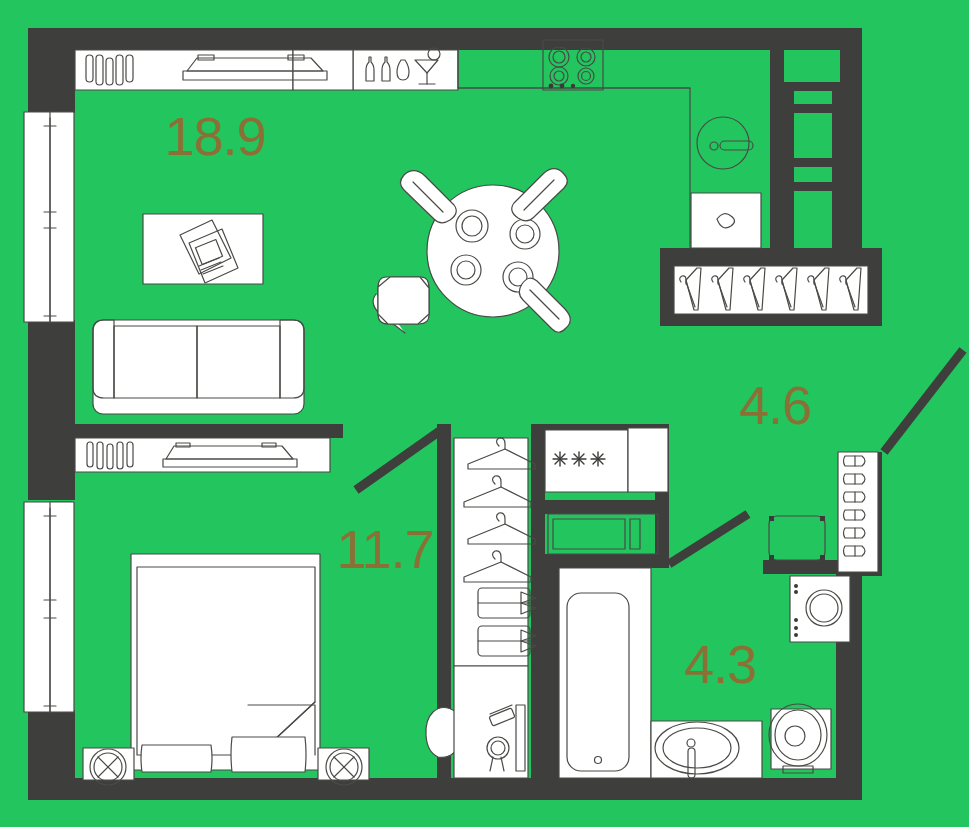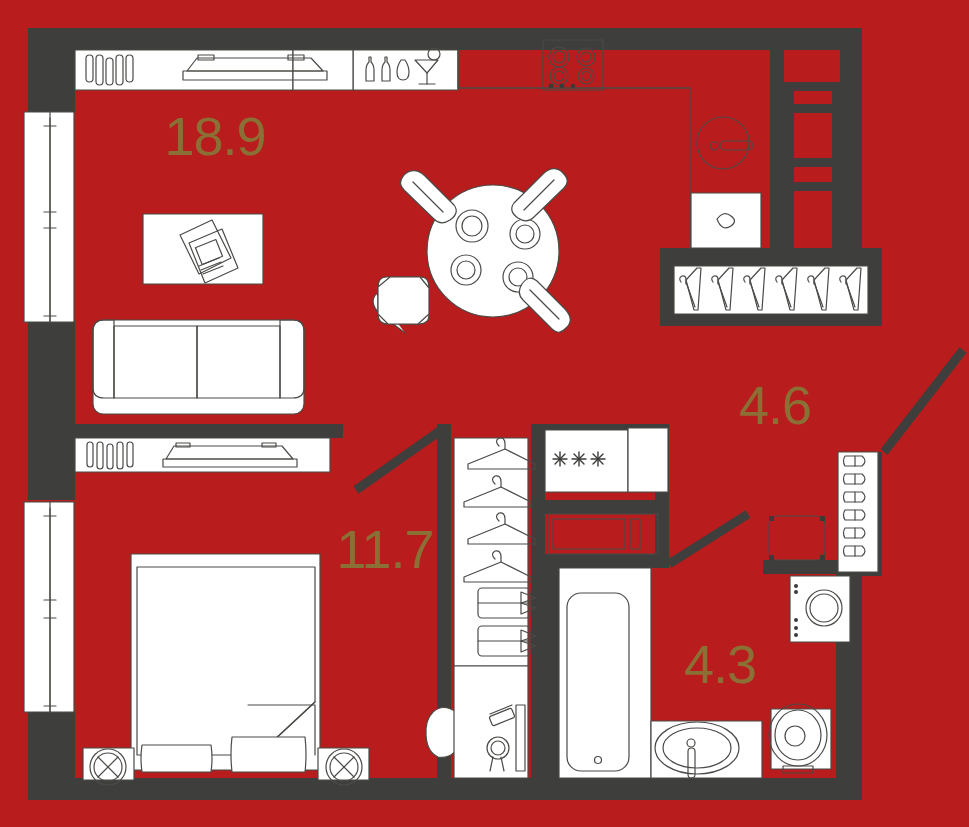--- a/index.html
+++ b/index.html
@@ -7,21 +7,21 @@
     padding: 0;
     background: #ffffff;
   }
   body {
     font-family: "Liberation Sans", sans-serif;
   }
   #plan-root {
     position: relative;
     width: 969px;
     height: 827px;
-    background: #b91c1c;
+    background: #22c55e;
     overflow: hidden;
   }
   #plan-svg {
     position: absolute;
     left: 0;
     top: 0;
     width: 969px;
     height: 827px;
     display: block;
   }

